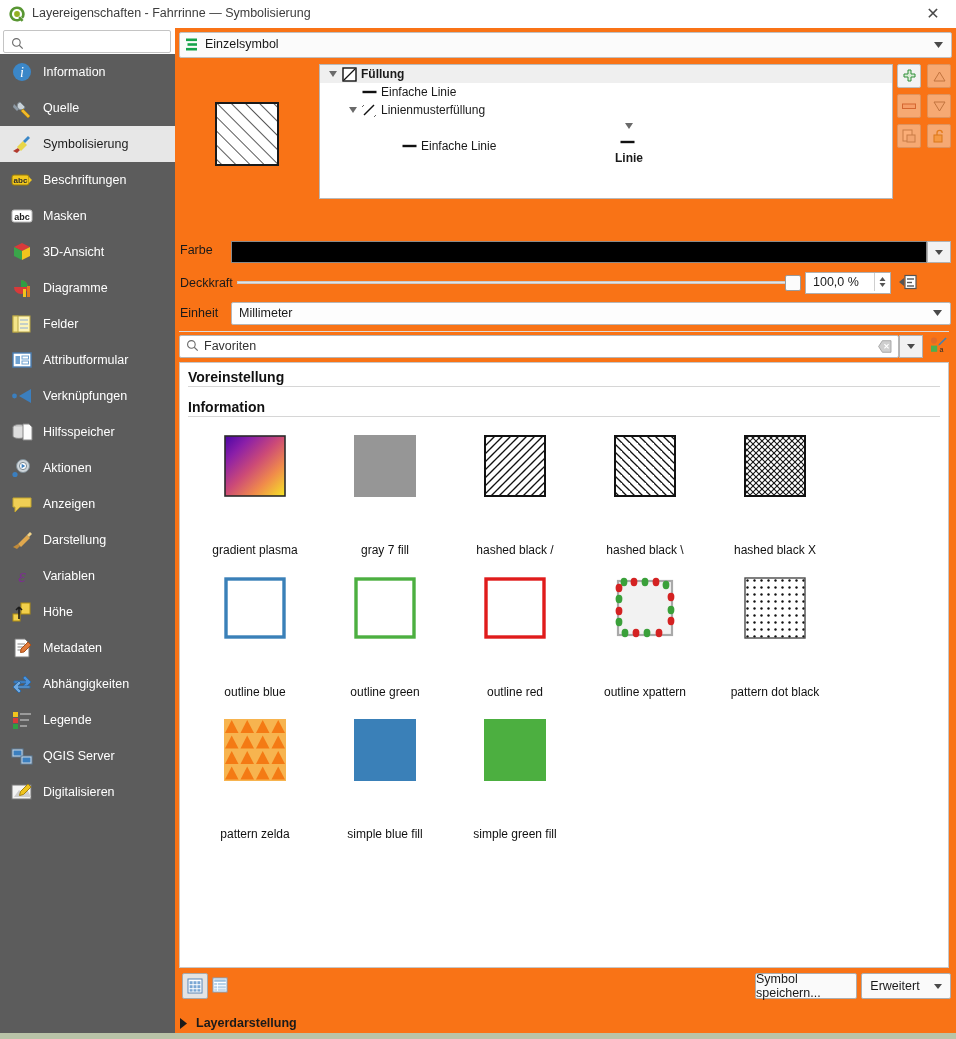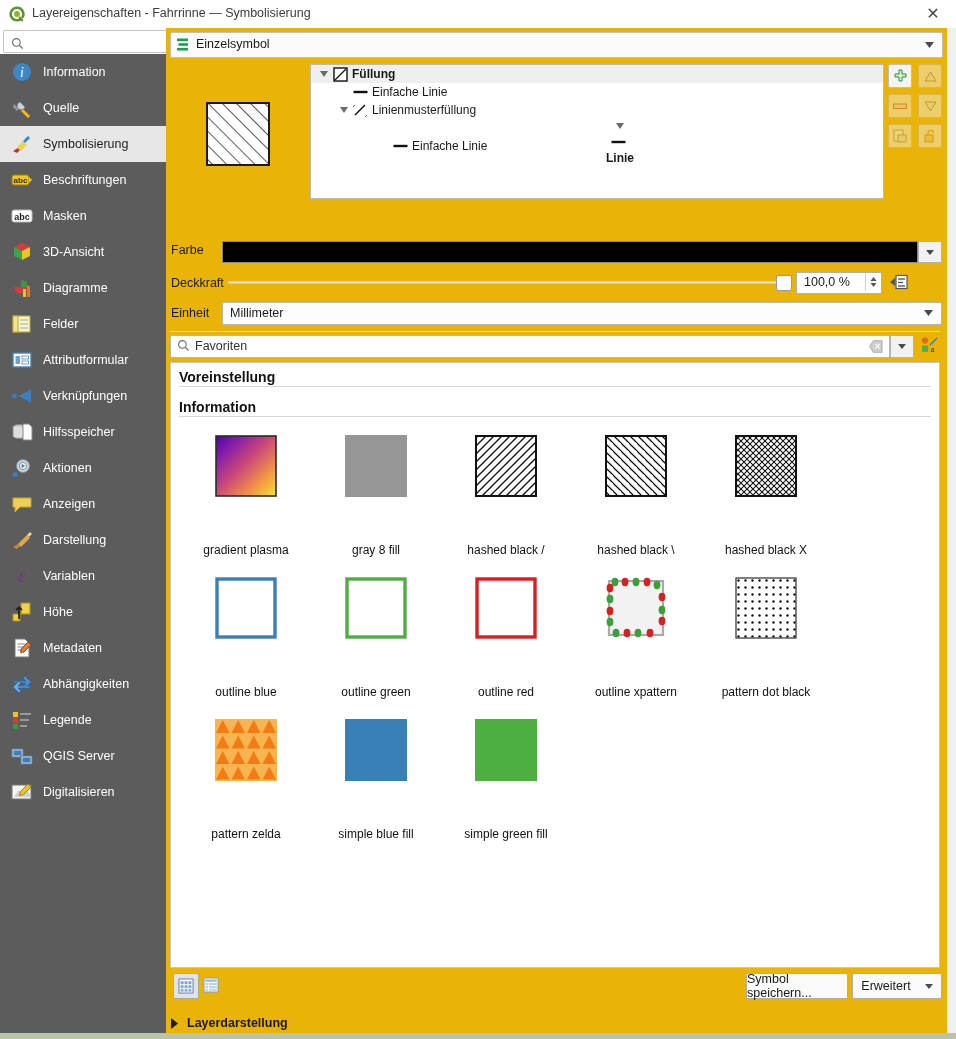--- a/index.html
+++ b/index.html
@@ -27,21 +27,21 @@
      font-family:"Liberation Sans",sans-serif;font-size:12px;background:transparent;}
 
   .sidebar{position:absolute;left:0;top:54px;width:175px;height:979px;background:#5c5c5c;}
   .nav-item{position:relative;height:36px;display:flex;align-items:center;padding-left:10px;cursor:pointer;}
   .nav-item.sel{background:#e7e7e7;}
   .nav-item .nico{width:24px;height:24px;flex:0 0 24px;margin-right:9px;display:flex;align-items:center;justify-content:center;}
   .nav-item .nlbl{font-size:12.5px;color:#ffffff;white-space:nowrap;}
   .nav-item.sel .nlbl{color:#1c1c1c;}
 
   
-  .pane{position:absolute;left:166px;top:28px;width:781px;height:1005px;background:#eab308;}
+  .pane{position:absolute;left:175px;top:28px;width:781px;height:1005px;background:#f97316;}
 
   .rendercombo{position:absolute;left:4px;top:4px;width:771px;height:24px;background:#fbfbfb;
      border:1px solid #c0c0c0;border-radius:2px;}
   .rendercombo .rc-ico{position:absolute;left:5px;top:4px;width:15px;height:15px;}
   .rendercombo .rc-lbl{position:absolute;left:25px;top:4px;font-size:12.5px;}
   .rendercombo .rc-arr{position:absolute;right:8px;top:9px;}
 
   
   .previewbox{position:absolute;left:4px;top:36px;width:135px;height:140px;}
   .previewsym{position:absolute;left:36px;top:38px;width:60px;height:60px;border:2px solid #1a1a1a;background:#fff;}
@@ -568,21 +568,21 @@
                   </linearGradient>
                 </defs>
                 <rect x="1" y="1" width="60" height="60" fill="url(#gp)" stroke="#2b2b2b" stroke-width="1.6"></rect>
               </svg></div>
             <div class="clbl">gradient  plasma</div>
           </div>
           <div class="cell">
             <div class="swatch"><svg width="62" height="62" viewBox="0 0 62 62" preserveAspectRatio="none">
                 <rect width="62" height="62" fill="#969696"></rect>
               </svg></div>
-            <div class="clbl">gray 8 fill</div>
+            <div class="clbl">gray 7 fill</div>
           </div>
           <div class="cell">
             <div class="swatch"><svg width="62" height="62" viewBox="0 0 62 62" preserveAspectRatio="none">
                 <defs>
                   <pattern id="hf" width="8" height="8" patternUnits="userSpaceOnUse">
                     <line x1="-2" y1="6" x2="10" y2="-6" stroke="#111" stroke-width="1.3"></line>
                     <line x1="-2" y1="14" x2="14" y2="-2" stroke="#111" stroke-width="1.3"></line>
                   </pattern>
                 </defs>
                 <rect x="1" y="1" width="60" height="60" fill="#fff"></rect>

